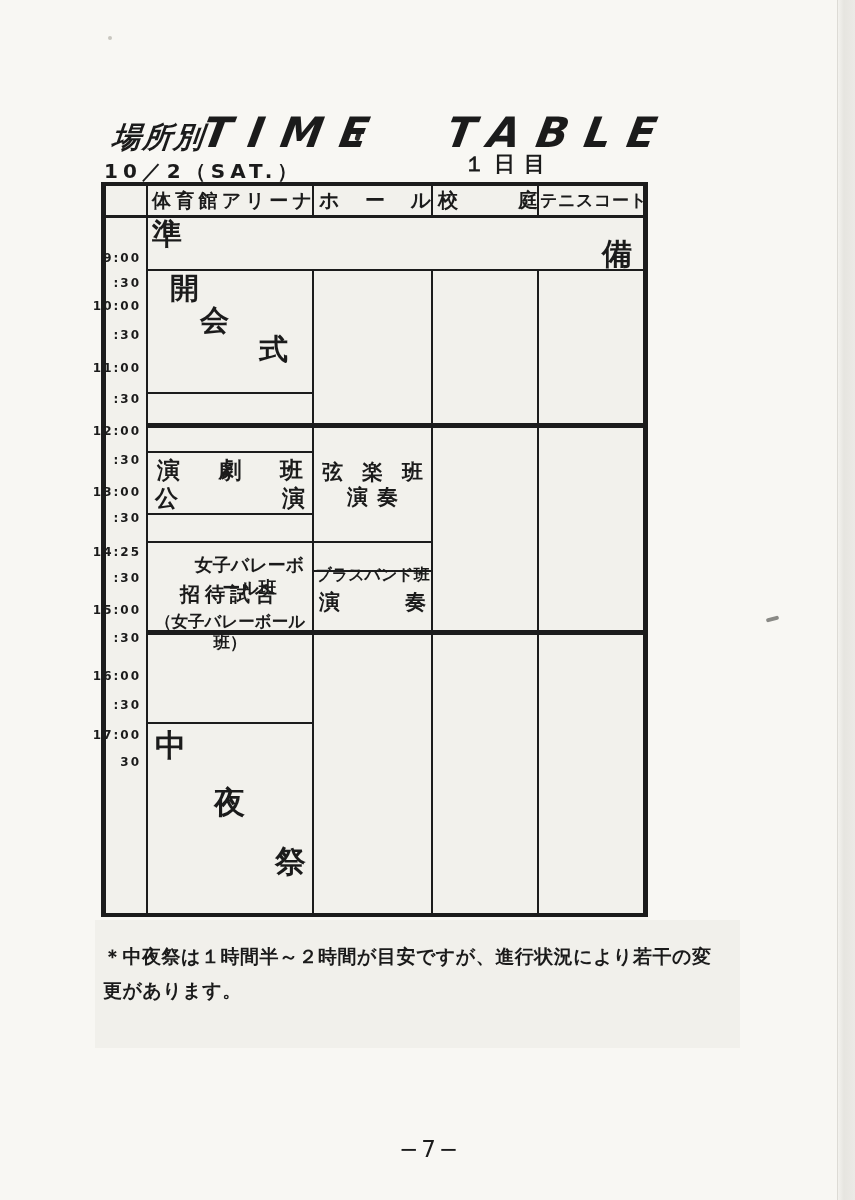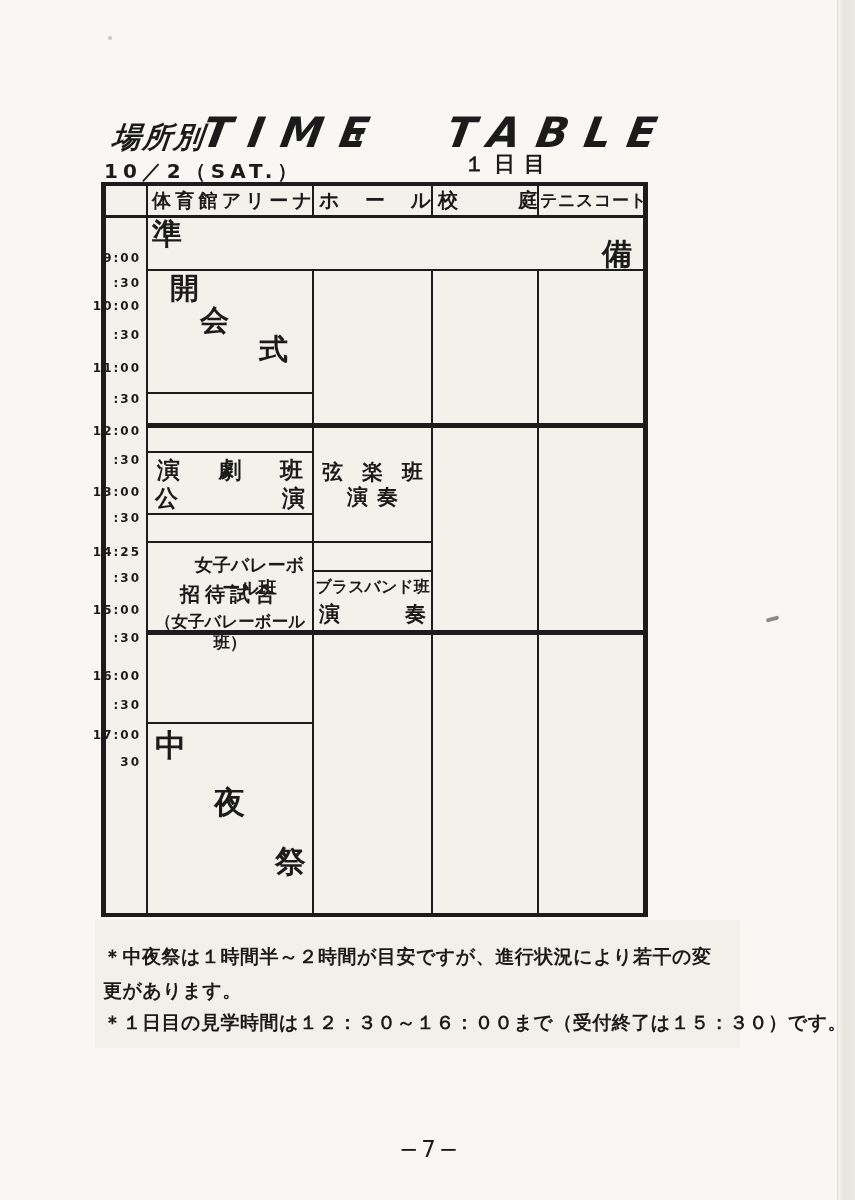--- a/index.html
+++ b/index.html
@@ -77,21 +77,21 @@
   #ev-drama .l1{height:29px; font-size:23px; padding:0 9px;}
   #ev-drama .l2{height:26px; font-size:23px; padding:0 7px;}
   #ev-strings{left:314px; top:458px; width:117px;}
   #ev-strings .l1{height:28px; font-size:21px; padding:0 8px;}
   #ev-strings .l2{height:26px; font-size:21px; text-align:center; display:block;
     letter-spacing:9px; padding-left:9px; line-height:1.1;}
   #ev-vball{left:148px; top:553px; width:164px; text-align:center;}
   #ev-vball .l1{display:block; font-size:18px; height:29px; letter-spacing:0px; line-height:1.3;padding-left:39px;}
   #ev-vball .l2{display:block; font-size:20px; height:29px; letter-spacing:5px; line-height:1.2;}
   #ev-vball .l3{display:block; font-size:16.5px; letter-spacing:0px; line-height:1.3;}
-  #ev-brass{left:314px; top:576px; width:117px;}
+  #ev-brass{left:314px; top:564px; width:117px;}
   #ev-brass .l1{display:block; font-size:16px; height:26px; text-align:center; line-height:1.4;}
   #ev-brass .l2{height:24px; font-size:21px; padding:0 5px;}
   
   .fn{position:absolute; left:103px; font-size:19px; font-weight:bold;
     letter-spacing:0.5px; white-space:nowrap;}
   #fn1{top:944px;} #fn2{top:978px;} #fn3{top:1010px;}
   .pageno{position:absolute; left:355px; top:1136px; width:150px; text-align:center;
     font-size:23px; letter-spacing:3px;}
 </style>
 </head>
@@ -238,17 +238,16 @@
   </div>
 
   <div id="ev-mid" class="ev diag">
       <span>中</span>
       <span>夜</span>
       <span>祭</span>
     </div>
 
   <div id="fn1" class="fn">＊中夜祭は１時間半～２時間が目安ですが、進行状況により若干の変</div>
   <div id="fn2" class="fn">更があります。</div>
-  <div id="fn3" class="fn">＊１日目の見学時間は１２：３０～１６：００まで（受付終了は１５：３０）です。</div>
 
   <div class="pageno">−7−</div>
 
 </div>
 
 </body></html>

